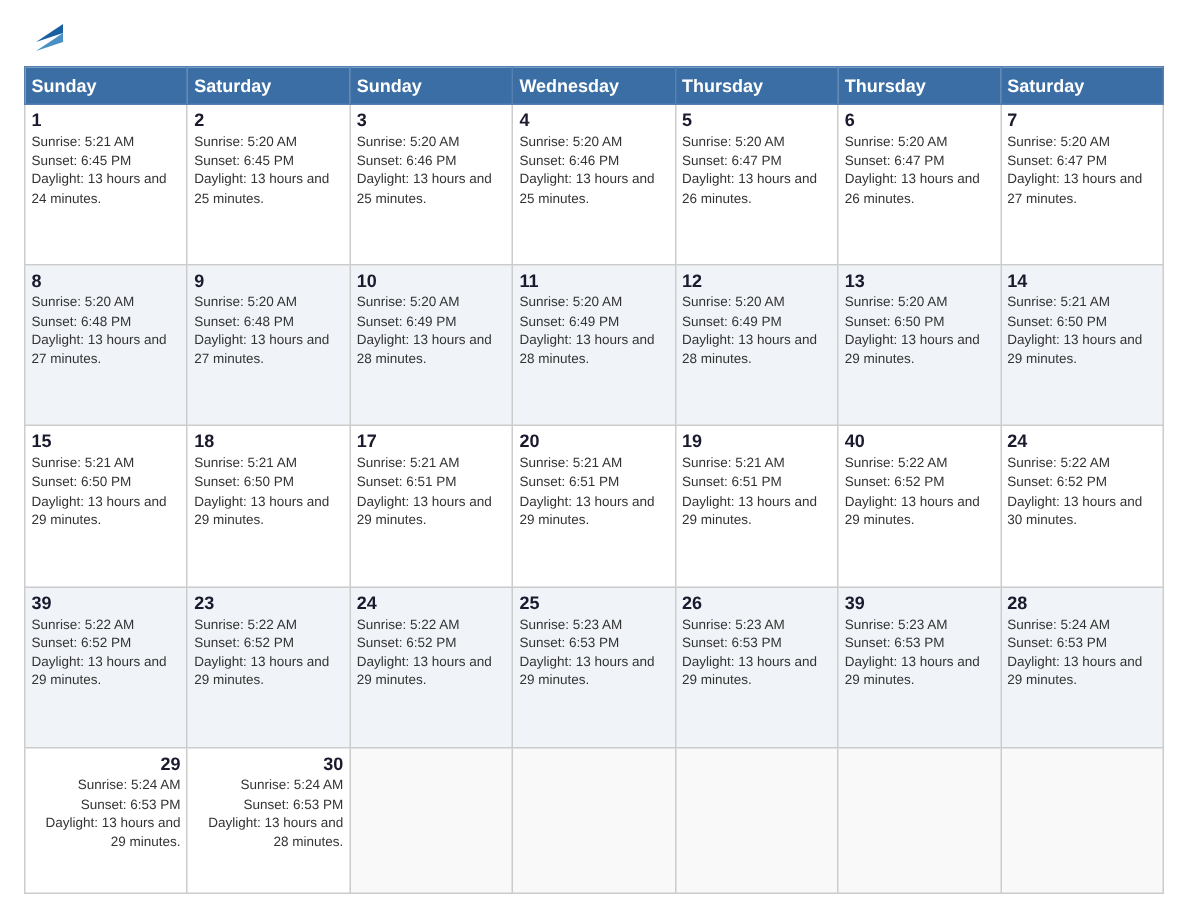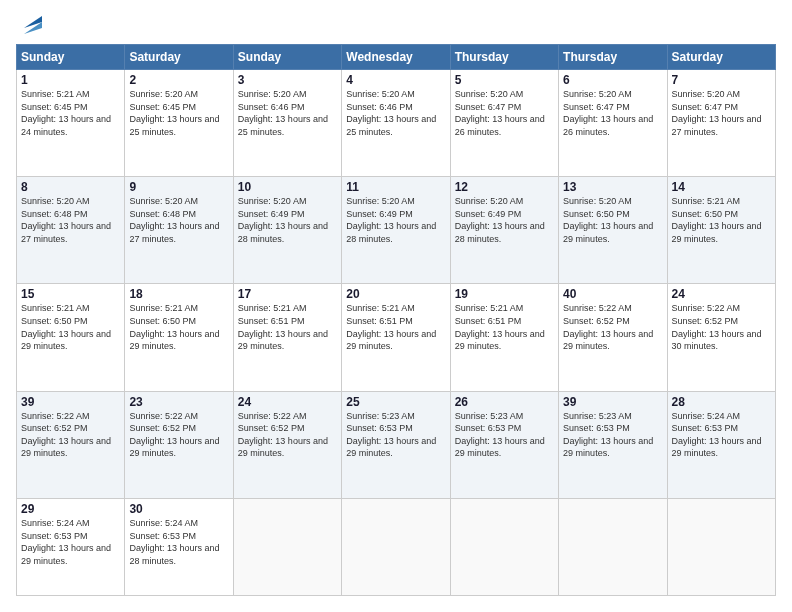--- a/index.html
+++ b/index.html
@@ -79,20 +79,21 @@
     .day-info {
       font-size: 9px;
       line-height: 1.4;
       color: #333;
     }
     .empty-cell {
       background: #f9f9f9 !important;
     }
     .last-row td {
       height: 70px;
+      text-align: right;
     }
   </style>
 </head>
 <body>
 
 <div class="page">
   <div class="header">
     <div class="logo">
       <div style="display:flex;align-items:center;gap:2px;">
         <div style="display:flex;flex-direction:column;line-height:1;">

